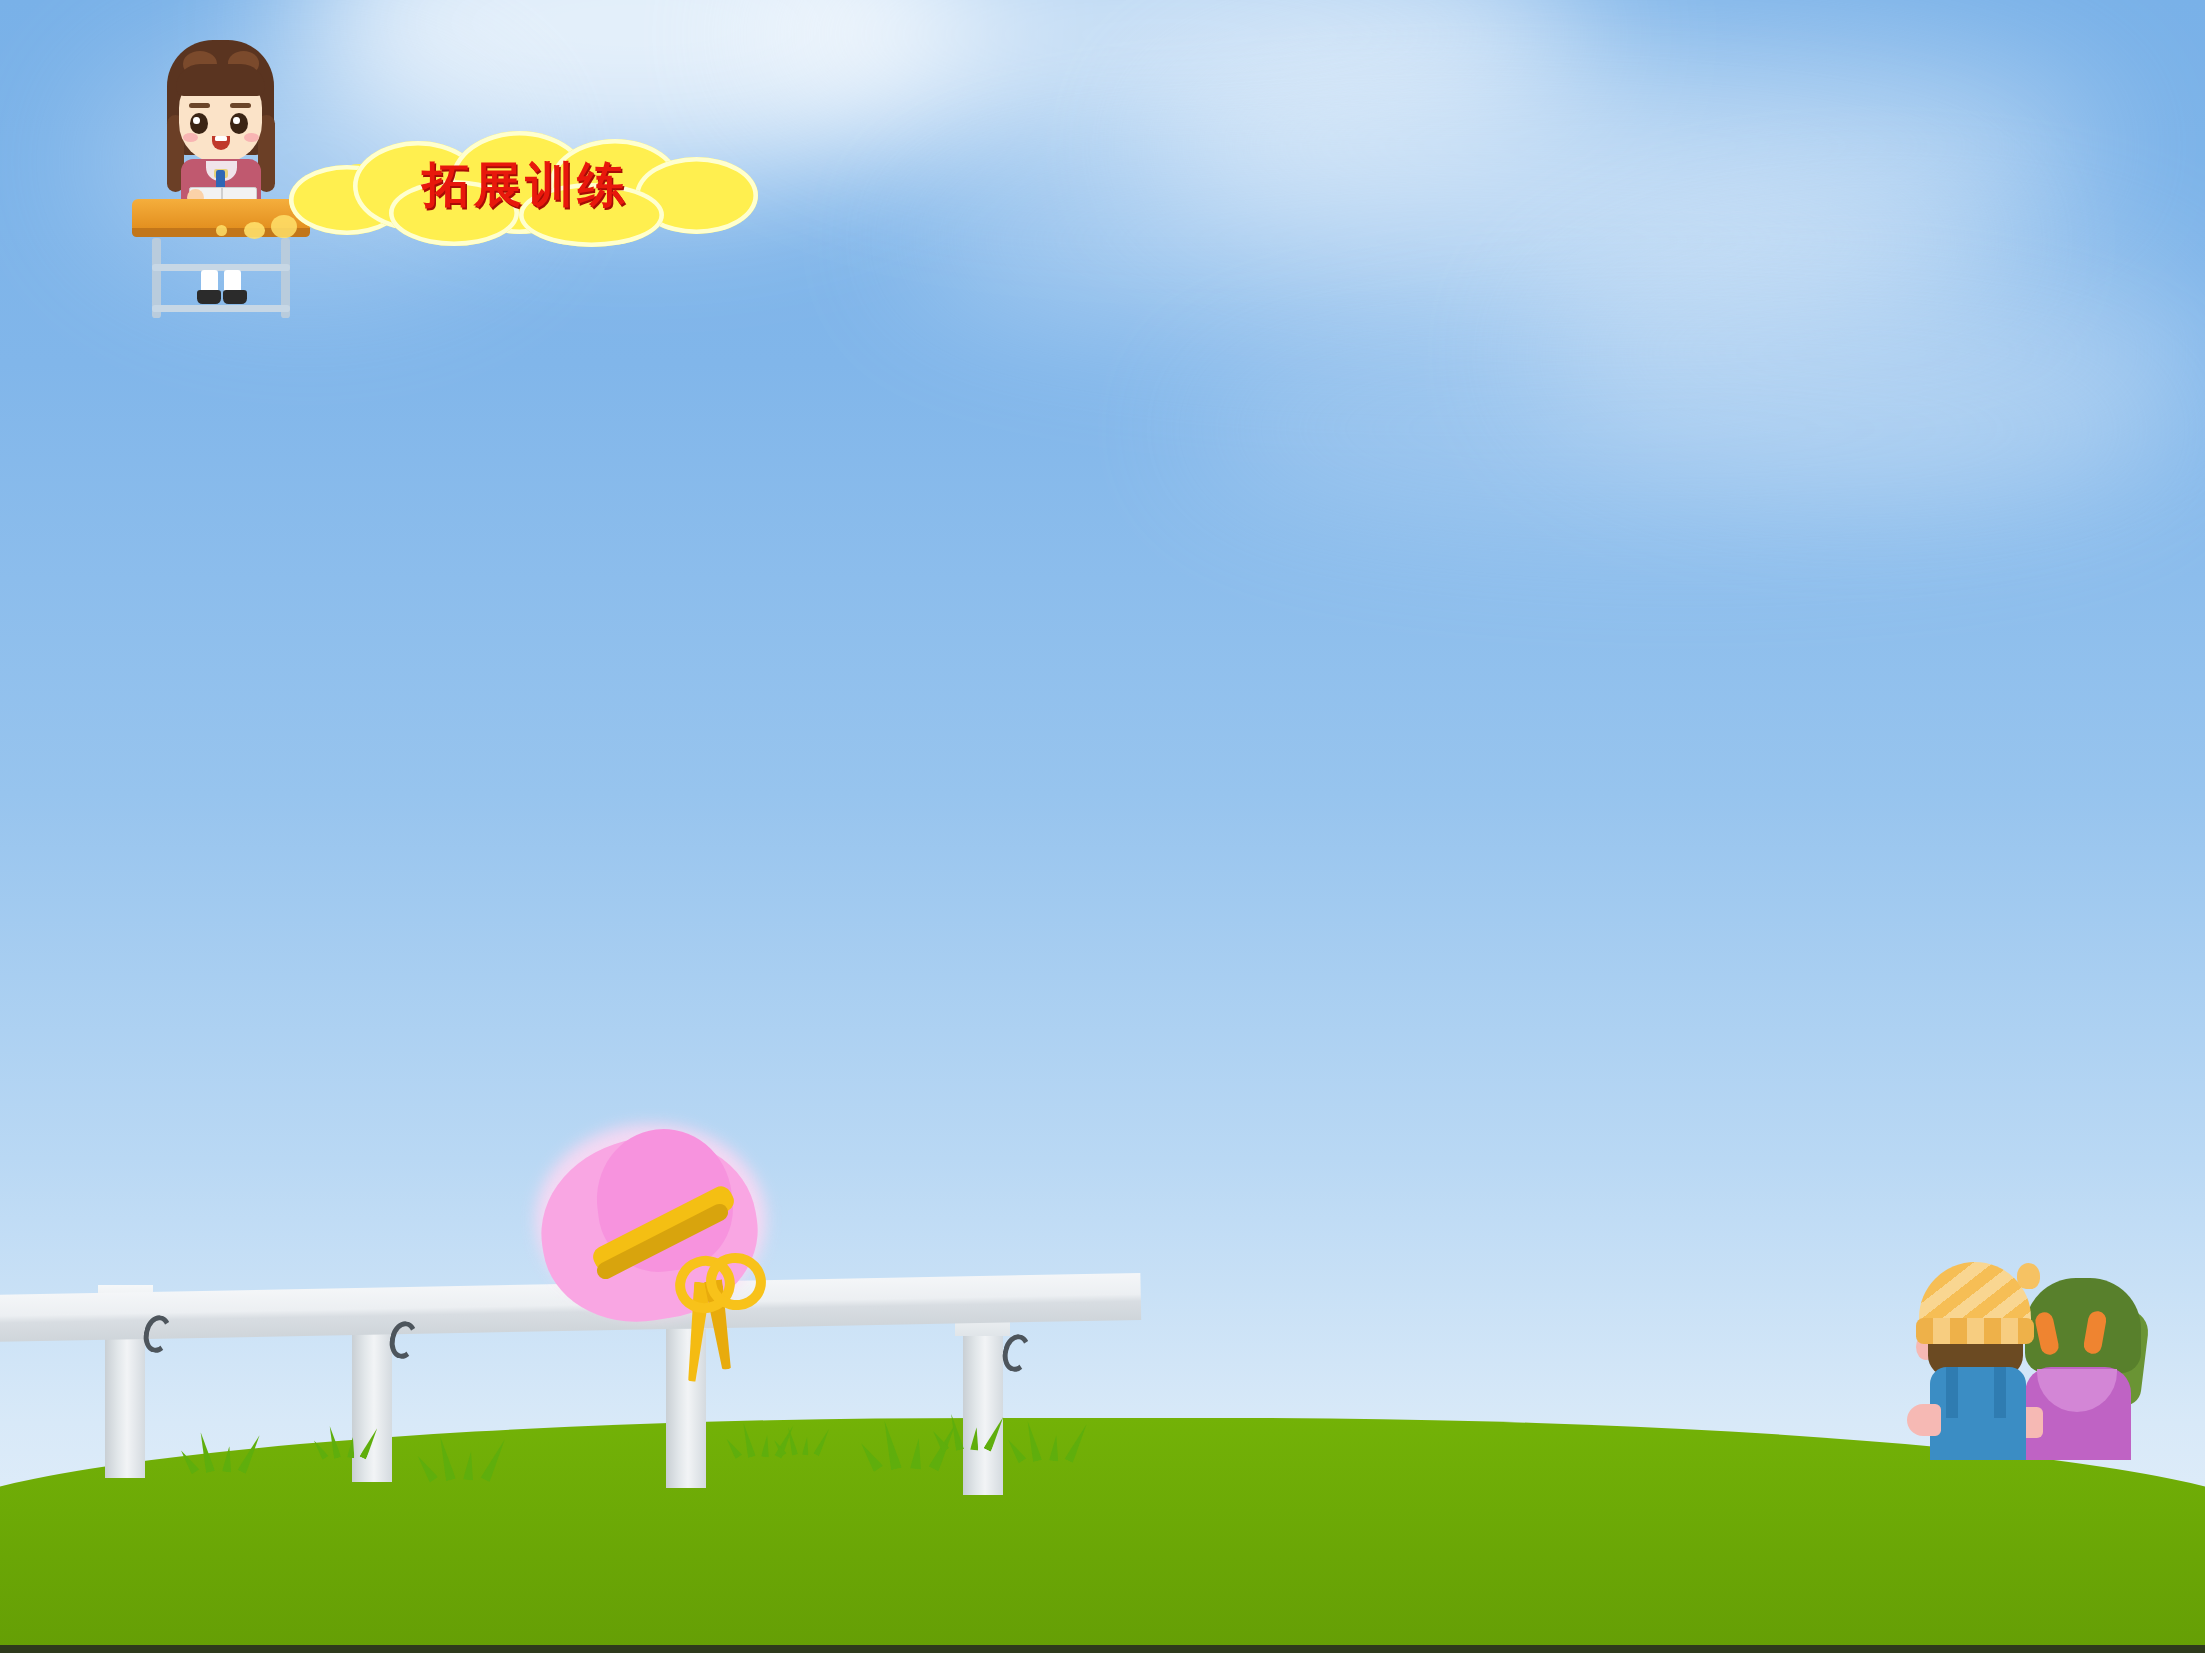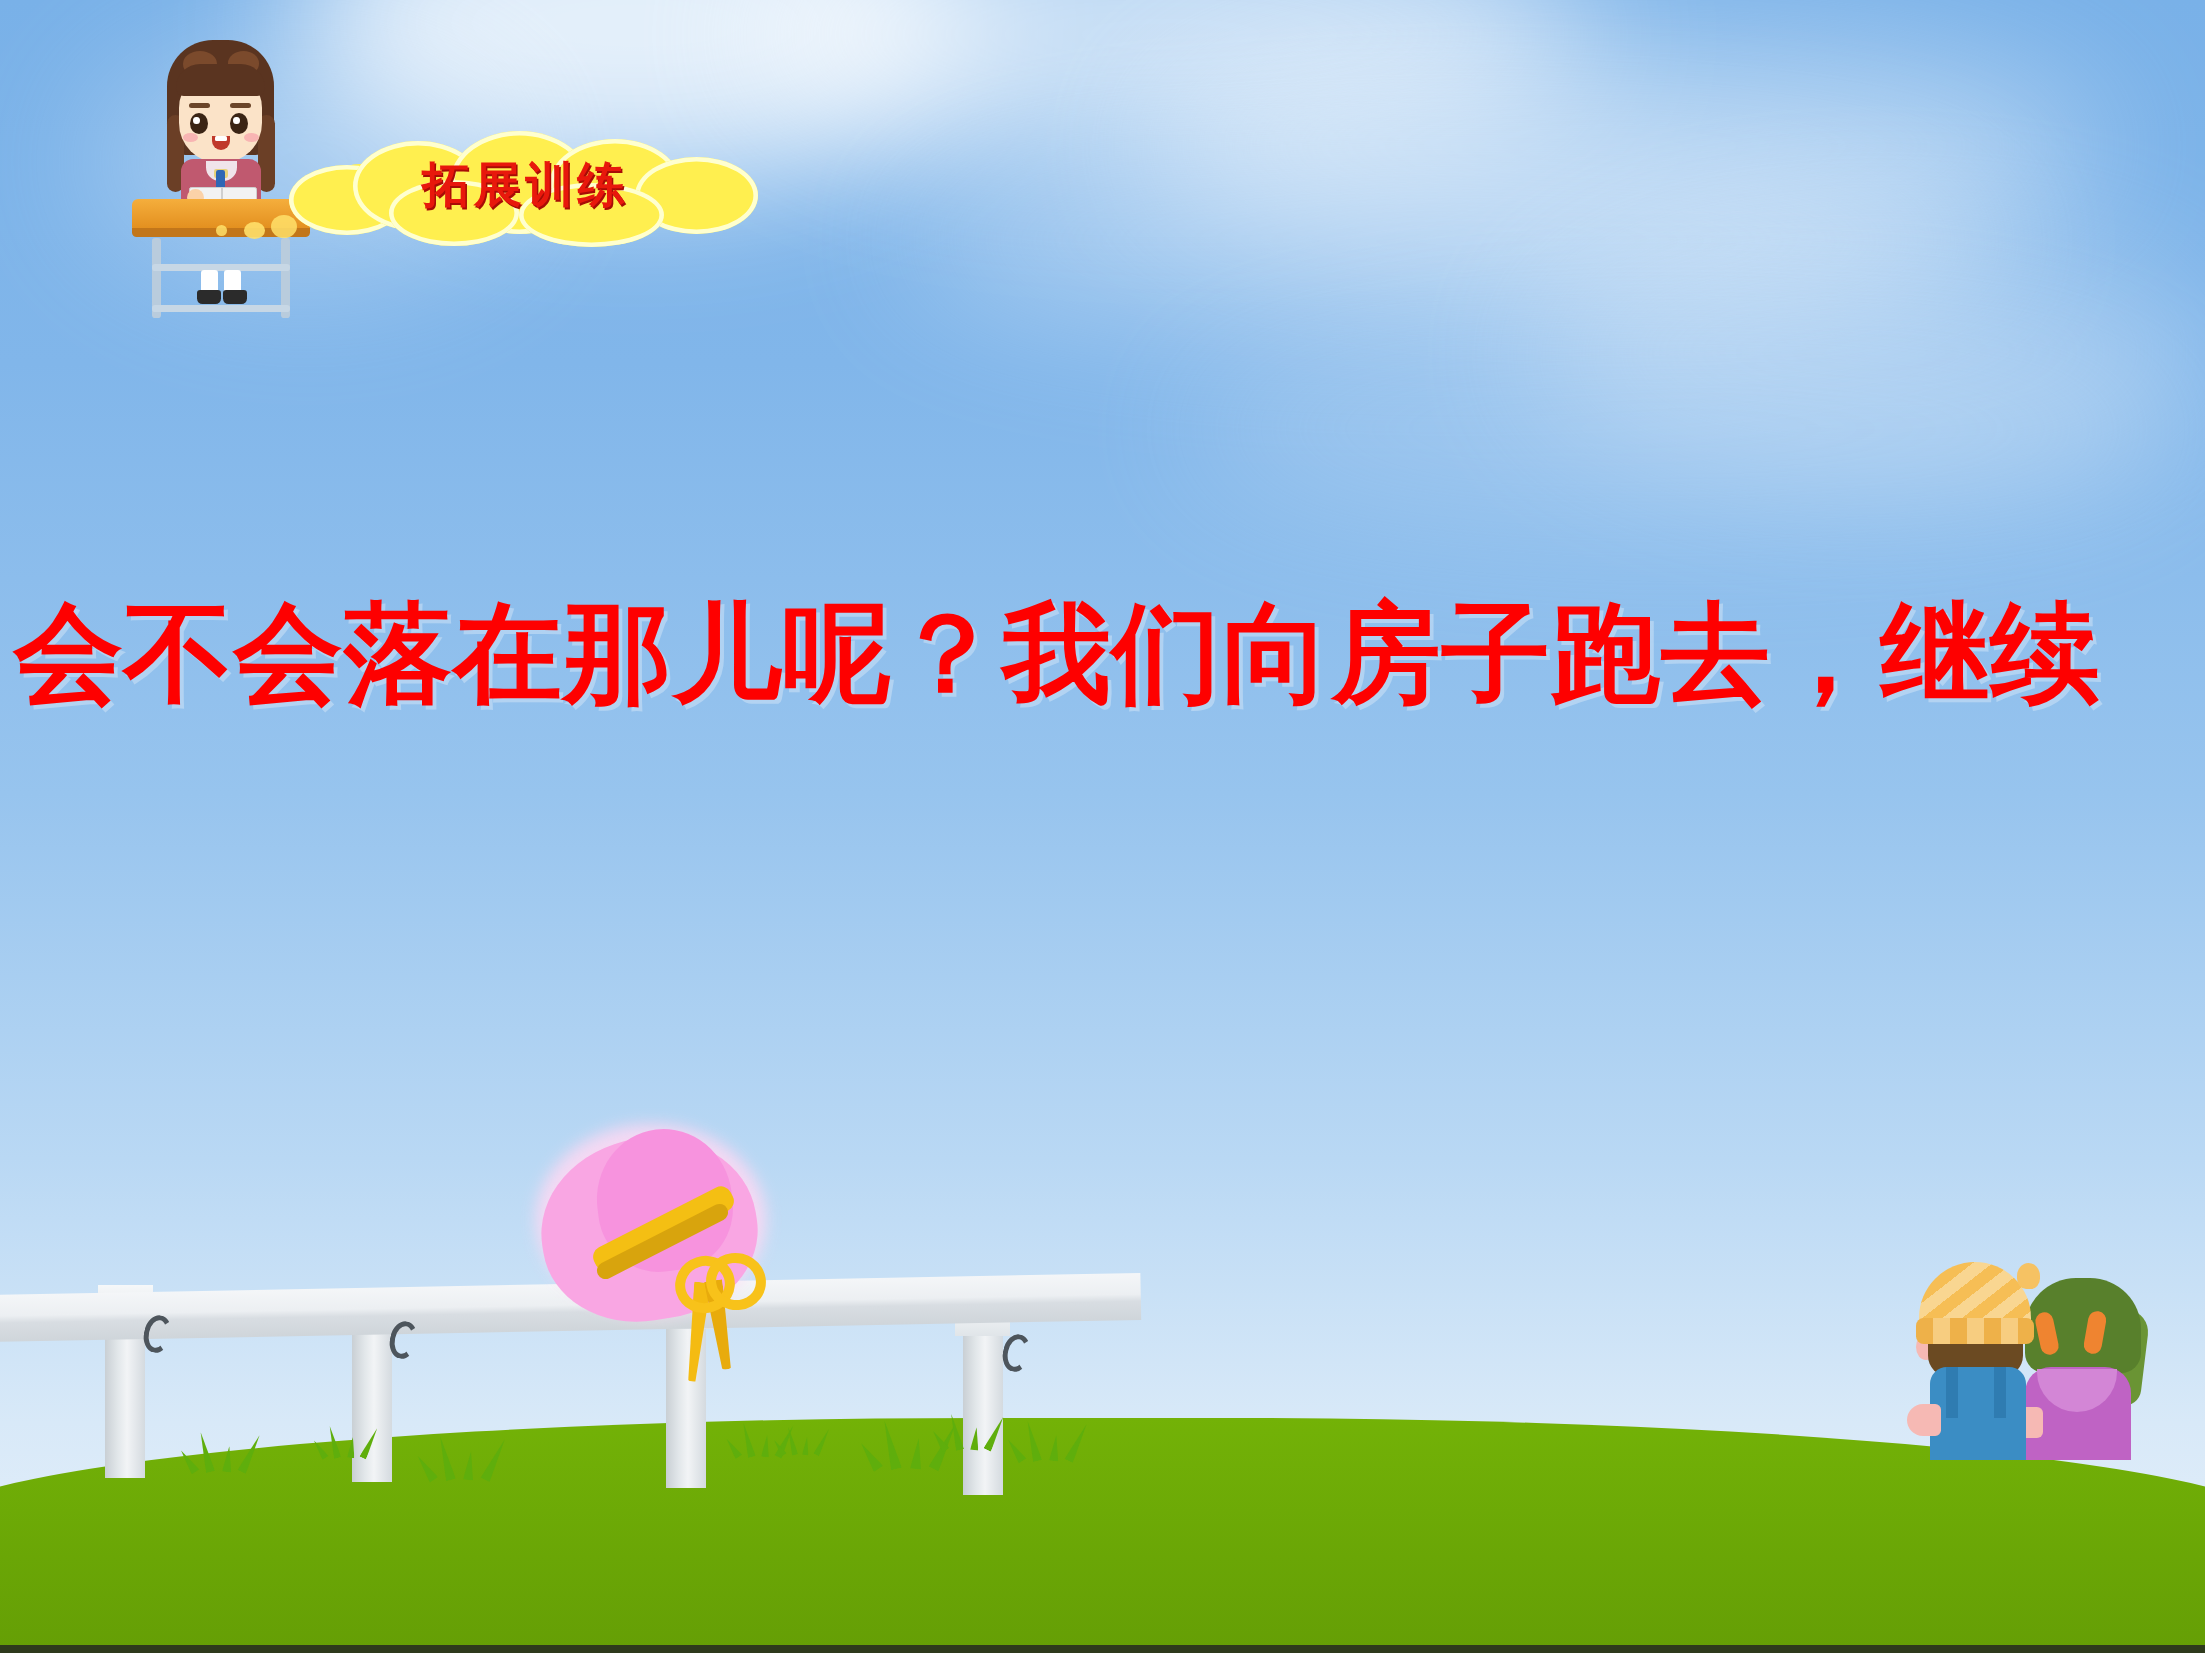--- a/index.html
+++ b/index.html
@@ -224,21 +224,20 @@
     <div class="lobe l2"></div>
     <div class="lobe l3"></div>
     <div class="lobe l4"></div>
     <div class="lobe l5"></div>
     <div class="lobe l6"></div>
     <div class="lobe l7"></div>
     <div class="badge-text">拓展训练</div>
   </div>
 
   <div id="passage">
-    <span class="ln red">会不会落在那儿呢？我们向房子跑去，继续</span>
     
   </div>
 
   <div id="grass"></div>
 
   <div id="fence">
     <div class="post" style="left:113px;top:86px;"></div>
     <div class="posttop" style="left:106px;top:60px;"></div>
     <div class="post" style="left:360px;top:90px;"></div>
     <div class="posttop" style="left:352px;top:64px;"></div>

